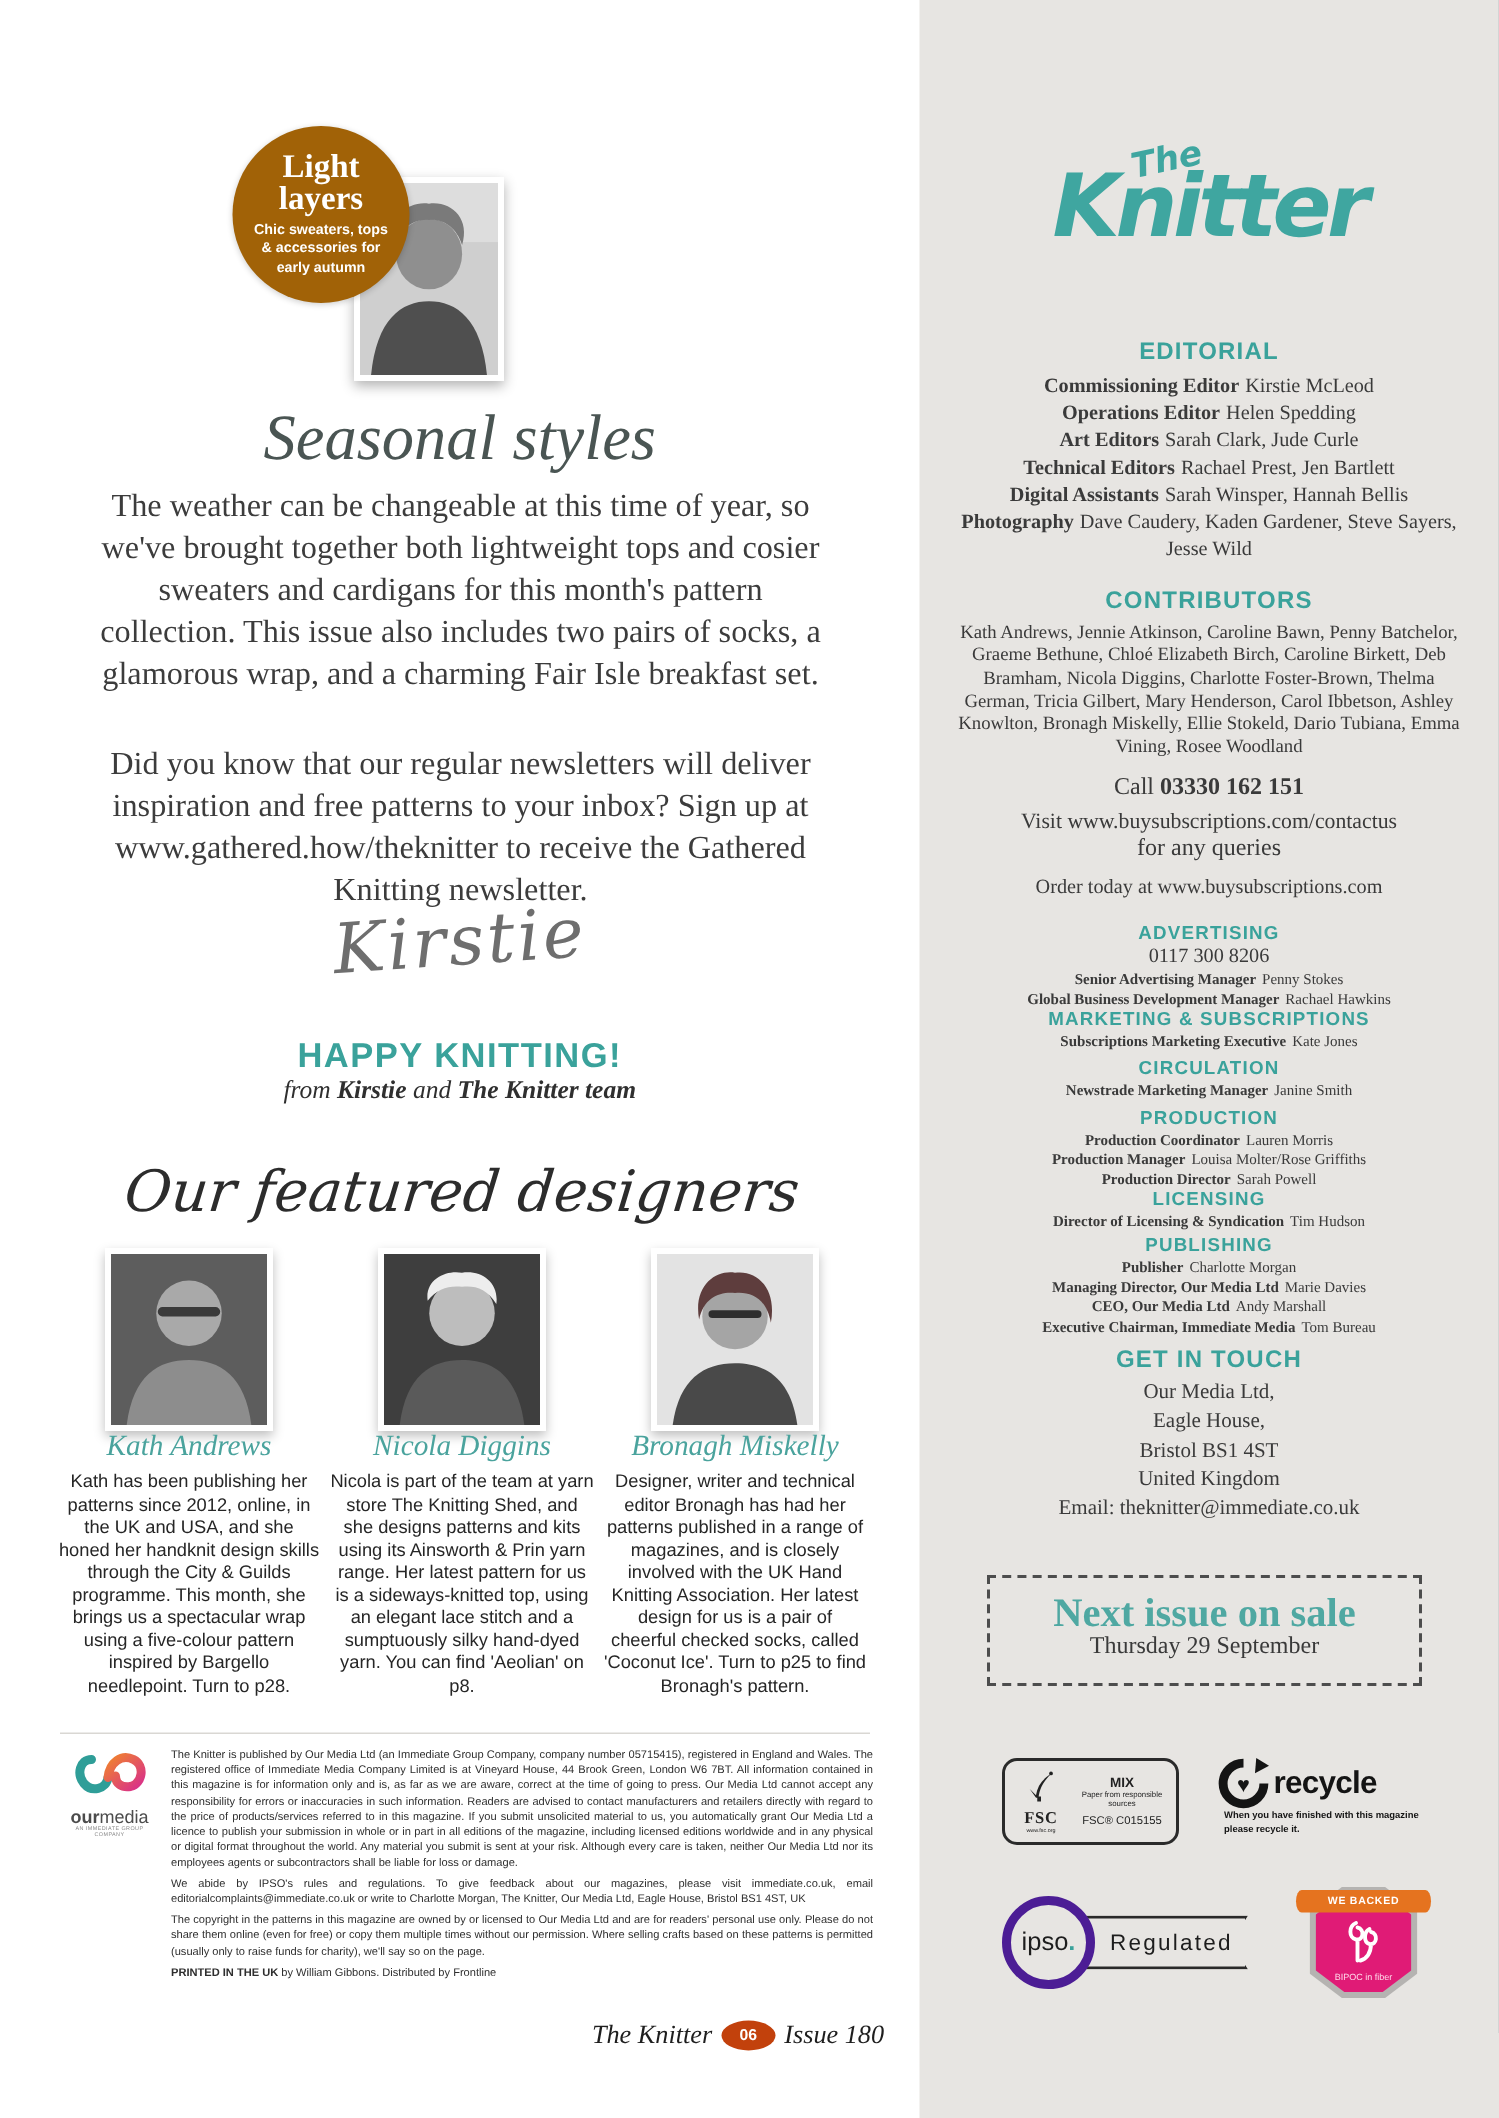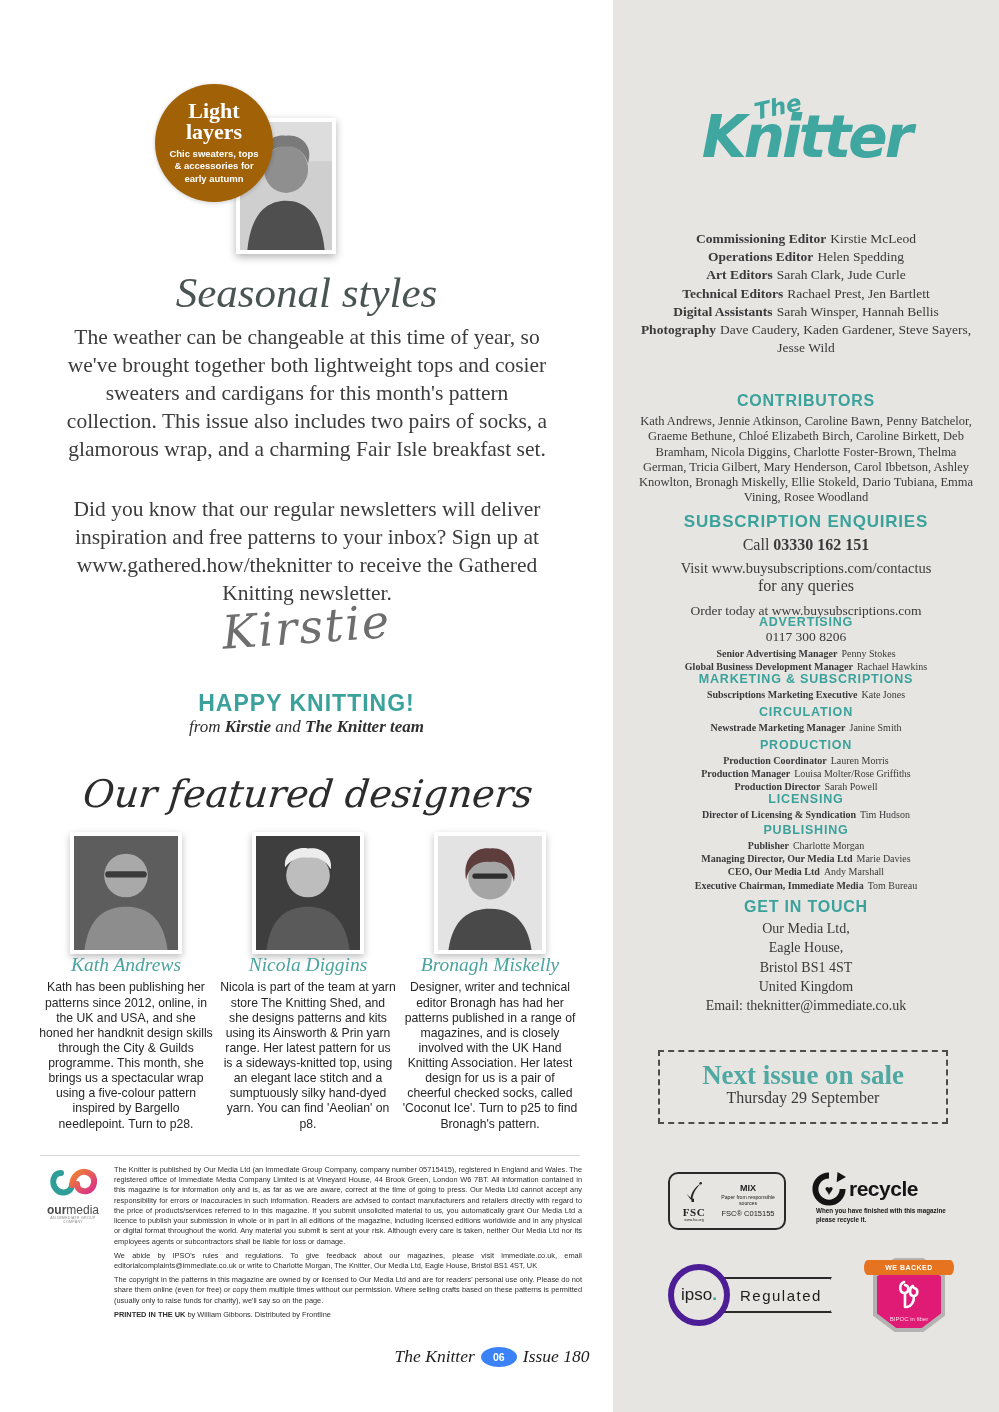--- a/index.html
+++ b/index.html
@@ -121,21 +121,21 @@
   .ourmedia-word { font-family:"Liberation Sans", sans-serif; font-size:12px; color:#4c4c4c; line-height:1; margin-top:1px; }
   .ourmedia-word .b { font-weight:bold; }
   .ourmedia-tag { font-family:"Liberation Sans", sans-serif; font-size:3.6px; color:#8a8a8a; letter-spacing:0.3px; }
   .legal-text { flex:1; font-family:Liberation Sans, sans-serif; font-size:7.4px; line-height:1.38;
                 color:#2e2e2e; text-align:justify; }
   .legal-text p { margin-bottom:4px; }
   .legal-text .b { font-weight:bold; }
 
   .footer { position:absolute; left:372px; top:1346px; width:240px; display:flex; justify-content:center;
             align-items:center; gap:6px; font-style:italic; font-size:17.5px; color:#1e1e1e; }
-  .page-badge { width:36px; height:20px; border-radius:50%; background:#3b82f6; color:#fff;
+  .page-badge { width:36px; height:20px; border-radius:50%; background:#c2410c; color:#fff;
                 font-family:"Liberation Sans", sans-serif; font-style:normal; font-weight:bold; font-size:10.5px;
                 display:flex; align-items:center; justify-content:center; }
 </style>
 </head>
 <body>
 
 <div class="page">
 
   <div class="badge">
     <div class="badge-title">
@@ -249,37 +249,37 @@
   <div class="right-col">
 
     <div class="rc-block logo-wrap">
       <div class="logo-inner">
         <span class="logo-the">The</span>
         <span class="logo-knitter">Knitter</span>
       </div>
     </div>
 
     <div class="rc-block" style="top:226px;">
+      <div class="mh mh-lg">EDITORIAL</div>
       <div class="mast-rows-lg" style="padding:0 26px;">
         <div class="mast-row"><span class="role">Commissioning Editor</span><span>Kirstie McLeod</span></div>
         <div class="mast-row"><span class="role">Operations Editor</span><span>Helen Spedding</span></div>
         <div class="mast-row"><span class="role">Art Editors</span><span>Sarah Clark, Jude Curle</span></div>
         <div class="mast-row"><span class="role">Technical Editors</span><span>Rachael Prest, Jen Bartlett</span></div>
         <div class="mast-row"><span class="role">Digital Assistants</span><span>Sarah Winsper, Hannah Bellis</span></div>
         <div class="mast-row"><span class="role">Photography</span><span>Dave Caudery, Kaden Gardener, Steve Sayers, Jesse Wild</span></div>
       </div>
     </div>
 
     <div class="rc-block" style="top:392px;">
       <div class="mh mh-lg">CONTRIBUTORS</div>
       <div class="contrib-names">Kath Andrews, Jennie Atkinson, Caroline Bawn, Penny Batchelor, Graeme Bethune, Chloé Elizabeth Birch, Caroline Birkett, Deb Bramham, Nicola Diggins, Charlotte Foster-Brown, Thelma German, Tricia Gilbert, Mary Henderson, Carol Ibbetson, Ashley Knowlton, Bronagh Miskelly, Ellie Stokeld, Dario Tubiana, Emma Vining, Rosee Woodland</div>
     </div>
 
     <div class="rc-block" style="top:512px;">
-      <div class="mh mh-md">SUBSCRIPTION ENQUIRIES</div>
       <div class="subs-line"><span>Call </span><span class="b">03330 162 151</span></div>
       <div class="subs-visit"><span>Visit </span><span class="b">www.buysubscriptions.com/contactus</span></div>
       <div class="subs-line" style="margin-top:0;">for any queries</div>
       <div class="subs-order"><span>Order today at </span><span class="b">www.buysubscriptions.com</span></div>
     </div>
 
     <div class="rc-block" style="top:615px;">
       <div class="mh mh-sm">ADVERTISING</div>
       <div style="font-size:13.5px;">0117 300 8206</div>
       <div class="mast-rows-sm">

